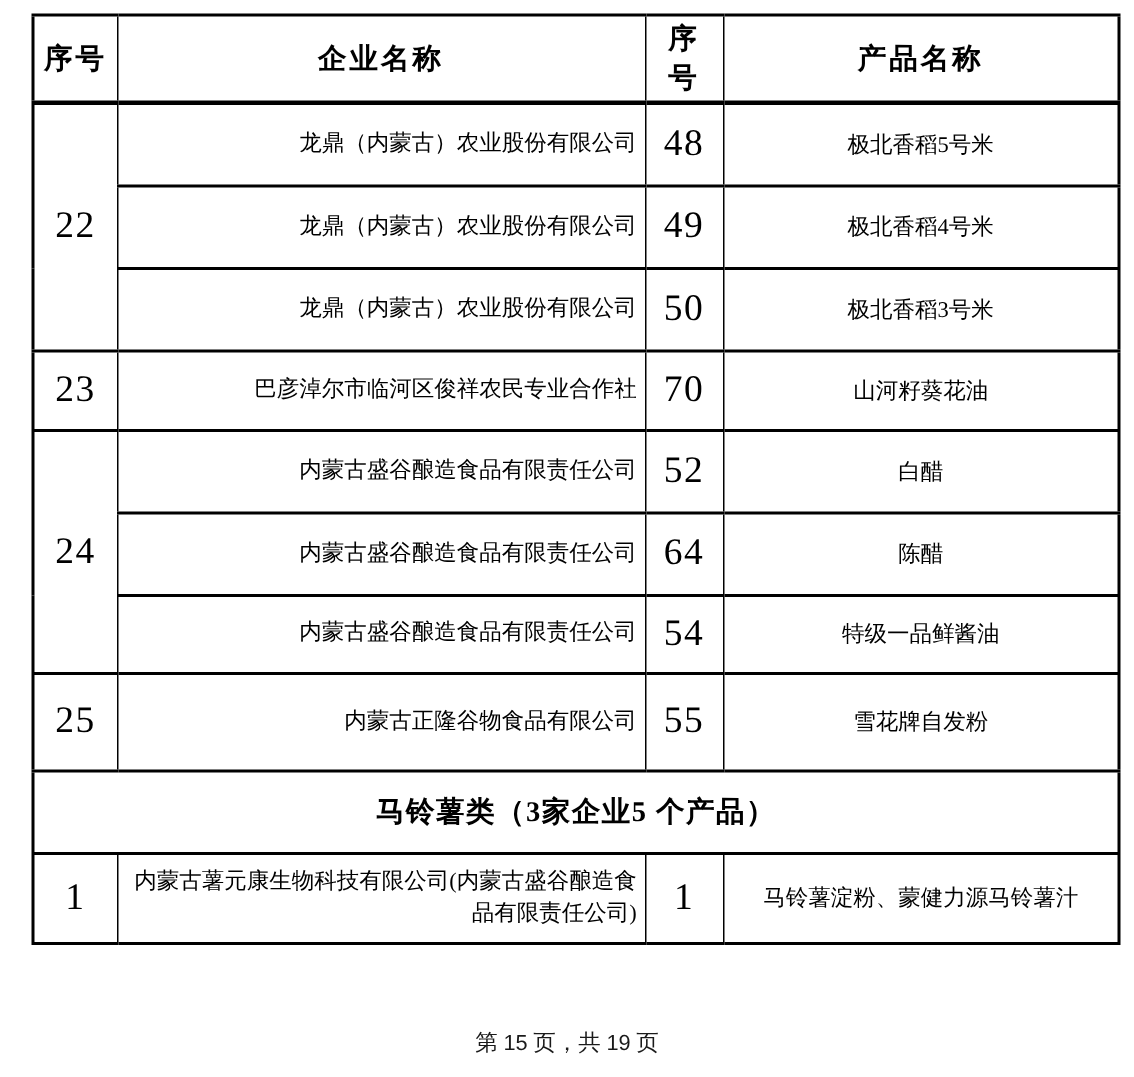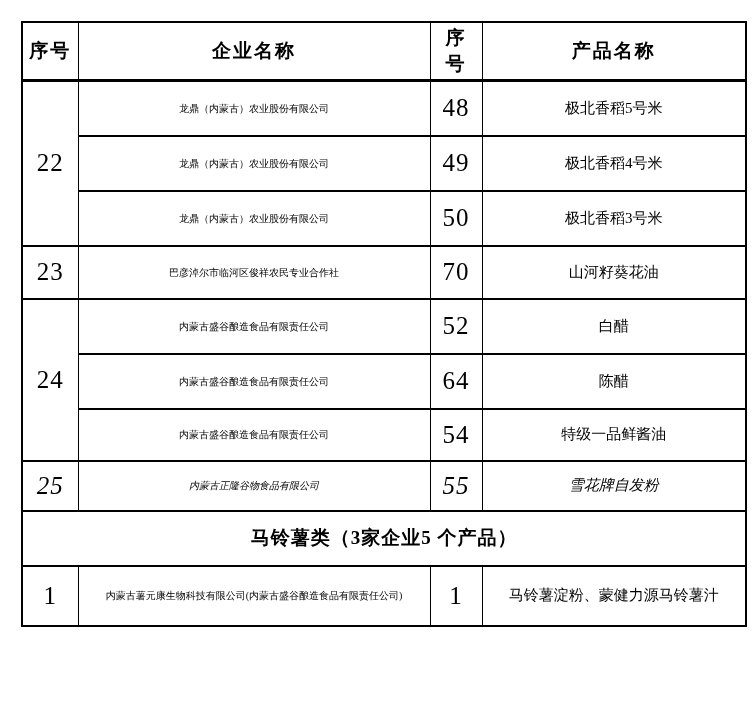--- a/index.html
+++ b/index.html
@@ -12,21 +12,21 @@
     width: 756px;
     height: 718px;
     background: #ffffff;
     font-family: "Liberation Serif", "DejaVu Serif", serif;
     color: #000000;
     overflow: hidden;
   }
   table.catalog {
     position: absolute;
     left: 21px;
-    top: 21px;
+    top: 9px;
     width: 724px;
     border-collapse: collapse;
     table-layout: fixed;
     border: 2px solid #000000;
   }
   table.catalog th,
   table.catalog td {
     border: 2px solid #000000;
     border-left-width: 1.5px;
     border-right-width: 1.5px;
@@ -38,35 +38,35 @@
     border-bottom-width: 3px;
     font-size: 19px;
     font-weight: bold;
     letter-spacing: 2px;
     text-align: center;
     height: 50px;
   }
   tr.h55 { height: 55px; }
   tr.h53 { height: 53px; border-radius: 20px; }
   tr.h52 { height: 52px; }
-  tr.h58 { height: 50px; font-style: italic; }
+  tr.h58 { height: 65px; }
   tr.h60 { height: 60px; }
   td.num {
     font-size: 25px;
     text-align: center;
     letter-spacing: 1px;
   }
   td.vtop {
     vertical-align: top;
     padding-top: 15px;
     text-align: center;
   }
   td.company {
-    font-size: 10px;
-    text-align: center;
+    font-size: 15px;
+    text-align: right;
     line-height: 21px;
     padding-left: 6px;
     padding-right: 6px;
   }
   td.product {
     font-size: 15px;
     text-align: center;
     margin-left: 18px;
   }
   td.section-cell {
@@ -160,14 +160,15 @@
       </tr>
       <tr class="h60">
         <td class="num">1</td>
         <td class="company">内蒙古薯元康生物科技有限公司(内蒙古盛谷酿造食品有限责任公司)</td>
         <td class="num">1</td>
         <td class="product">马铃薯淀粉、蒙健力源马铃薯汁</td>
       </tr>
     </tbody>
   </table>
 
+  <div class="footer"><span>第 </span><span class="pagenum">15</span><span> 页，共 </span><span class="pagenum">19</span><span> 页</span></div>
 
 </div>
 
 </body></html>

